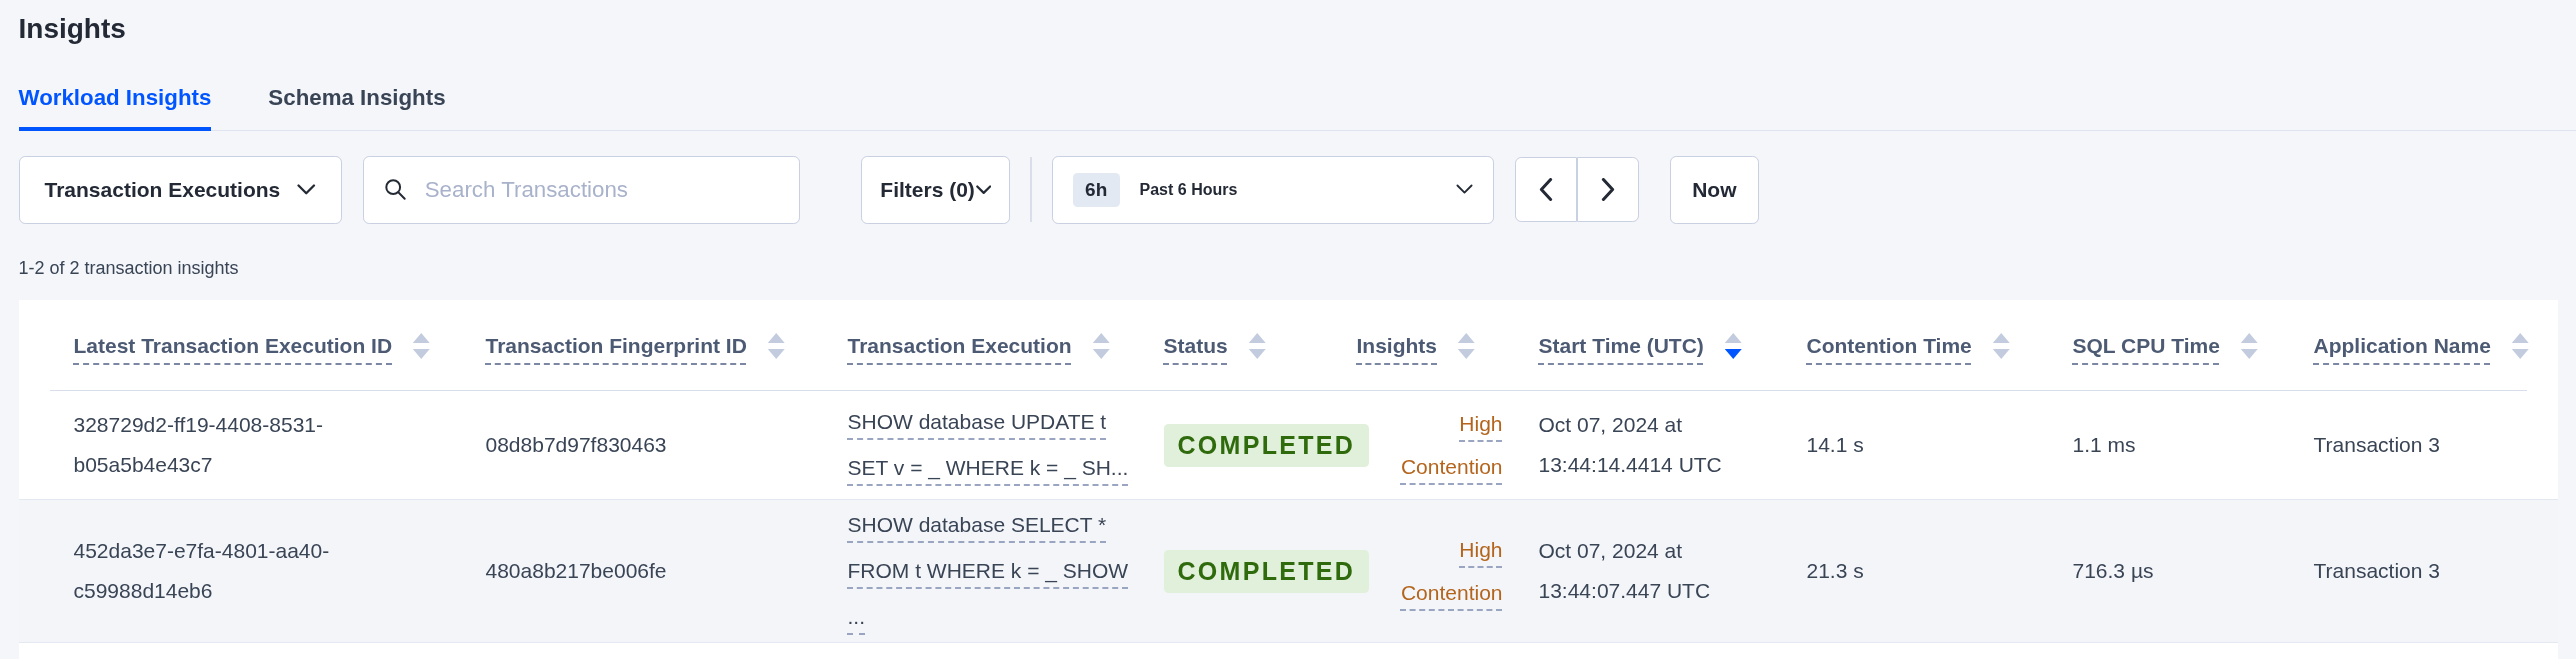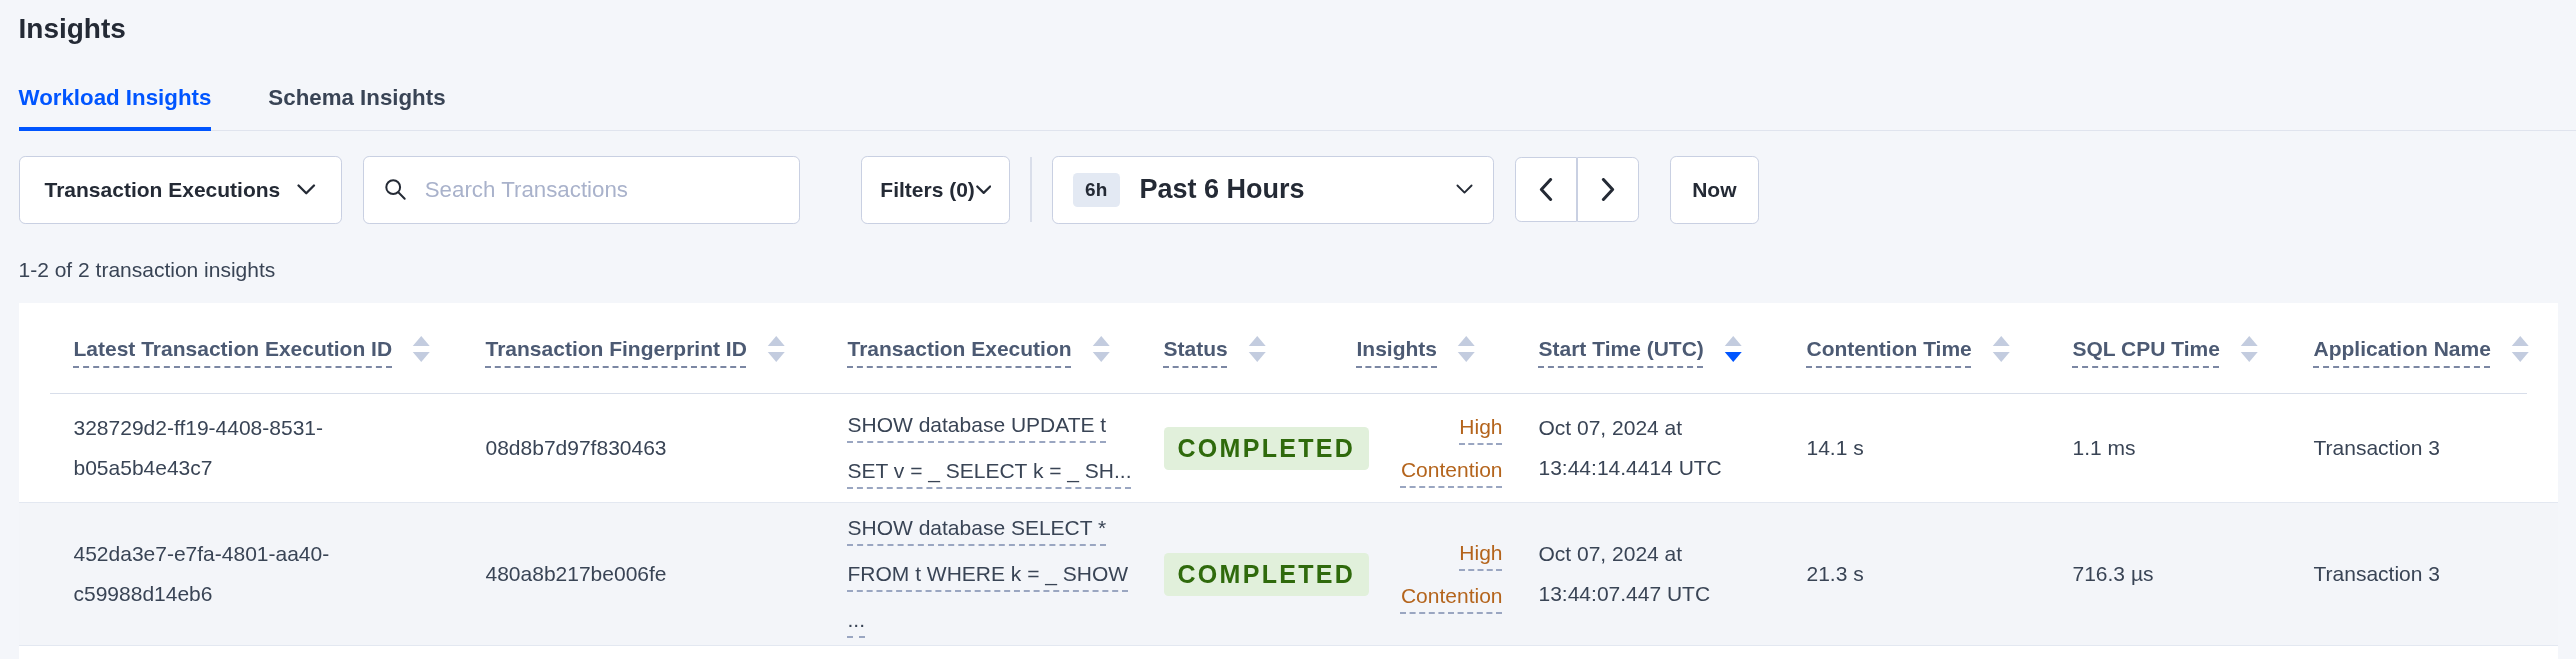--- a/index.html
+++ b/index.html
@@ -71,31 +71,31 @@
   }
   .search-box input::placeholder{color:#A9B2CB;opacity:1;}
   .filters-btn{padding:0 18px;gap:1px;cursor:pointer;margin-left:32px;}
   .v-divider{width:1.5px;height:65px;background:#D9DEEA;margin:0 20px;}
   .time-picker{width:442px;padding:0 20px;gap:20px;cursor:pointer;}
   .time-badge{
     background:#E3E9F3;border-radius:4.6px;
     font-size:19px;font-weight:700;color:var(--ink);
     padding:7.7px 12.3px;line-height:1;
   }
-  .time-label{flex:1;font-size:27px;font-weight:700;color:var(--ink);}
+  .time-label{flex:1;font-size:16px;font-weight:700;color:var(--ink);}
   .caret-group{display:flex;margin-left:21.6px;}
   .caret-btn{
     width:62px;height:65px;background:#fff;border:0.8px solid var(--border-ctl);
     display:flex;align-items:center;justify-content:center;cursor:pointer;
   }
   .caret-btn.prev{border-radius:6.2px 0 0 6.2px;}
   .caret-btn.next{border-radius:0 6.2px 6.2px 0;margin-left:-0.8px;}
   .now-btn{padding:0 21.6px;margin-left:31px;cursor:pointer;justify-content:center;}
 
-  .summary{margin-top:34px;font-size:21px;color:var(--body);}
+  .summary{margin-top:34px;font-size:18px;color:var(--body);}
 
   
   .card{
     margin-top:21.6px;
     background:var(--card-bg);
     width:calc(100% - 18.5px);
     min-height:362px;
   }
   .grid{
     display:grid;
@@ -277,21 +277,21 @@
     <polygon points="1,22 23,22 12,35" fill="var(--sort)"></polygon>
   </svg>
         </div>
       </div>
     <div id="tbody">
         <div class="grid tr row-1">
           <div class="td"><span class="wrap-narrow">328729d2-ff19-4408-8531-b05a5b4e43c7</span></div>
           <div class="td">08d8b7d97f830463</div>
           <div class="td sql-cell">
             <div><span class="sql-link">SHOW database UPDATE t</span></div>
-            <div><span class="sql-link">SET v = _ SELECT k = _ SH...</span></div>
+            <div><span class="sql-link">SET v = _ WHERE k = _ SH...</span></div>
           </div>
           <div class="td"><span class="status-badge">COMPLETED</span></div>
           <div class="td"><span class="insight-link">High Contention</span></div>
           <div class="td">
             <div class="time-line">Oct 07, 2024 at</div>
             <div class="time-line">13:44:14.4414 UTC</div>
           </div>
           <div class="td">14.1 s</div>
           <div class="td">1.1 ms</div>
           <div class="td">Transaction 3</div>

